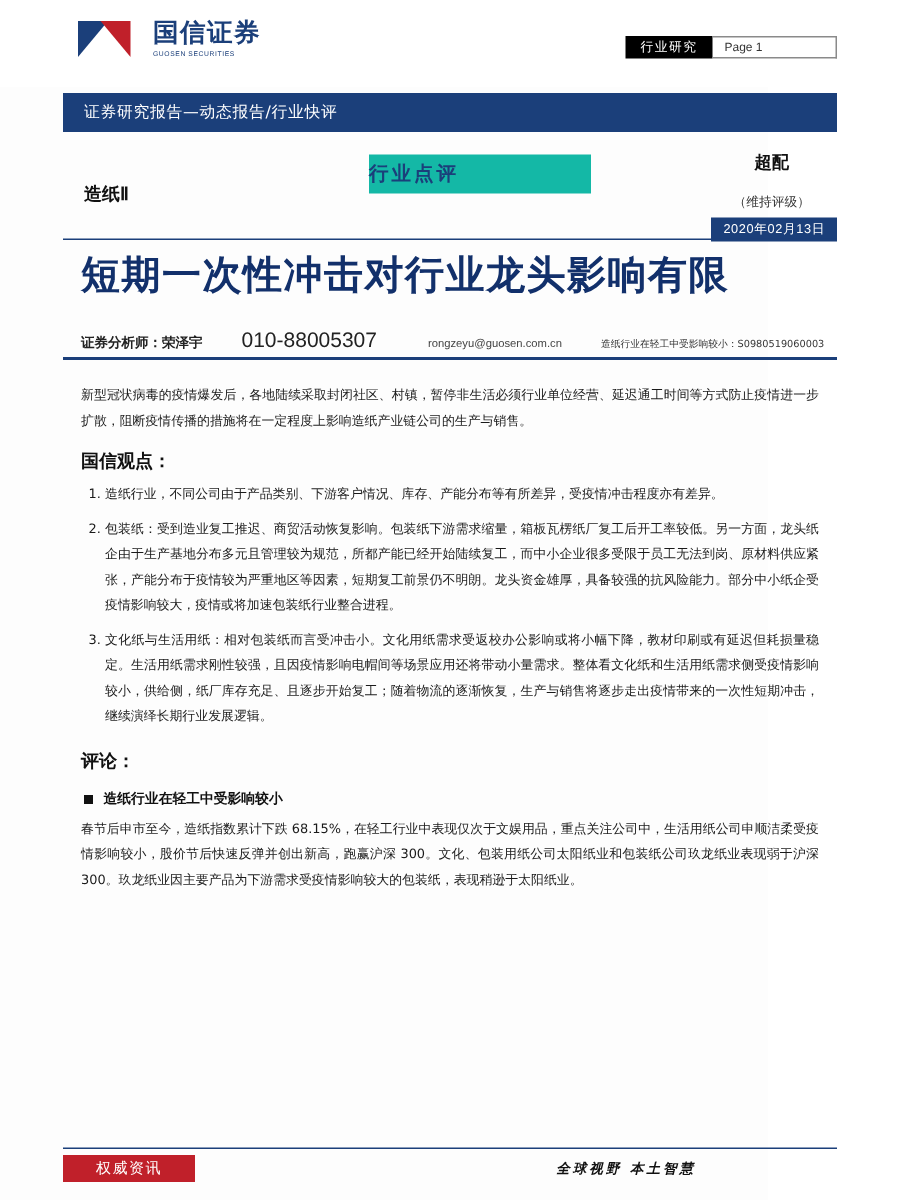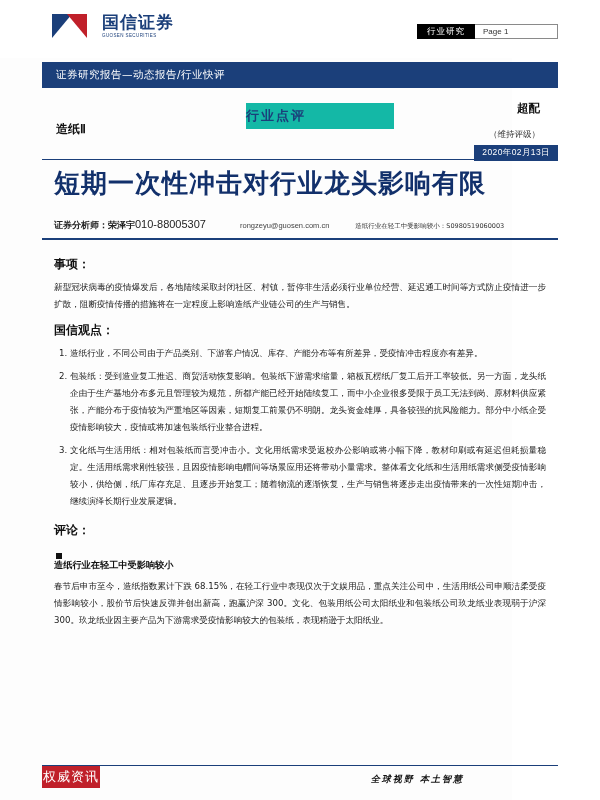--- a/index.html
+++ b/index.html
@@ -153,20 +153,21 @@
   .rating {
     position: absolute;
     right: 18px; top: 6px;
     text-align: right;
   }
   .rating .r1 {
     font-size: 11.5px;
     font-weight: bold;
     color: #111;
     font-family: Liberation Mono, monospace;
+    text-align: center;
   }
   .rating .r2 {
     margin-top: 13px;
     font-size: 8.5px;
     color: #333;
     font-family: Liberation Serif, serif;
   }
   .dateband {
     position: absolute;
     right: 0; top: 50px;
@@ -207,22 +208,23 @@
     font-size: 8.5px;
     color: #222;
     font-family: "DejaVu Sans", sans-serif;
   }
   .analyst .an-name {
     font-size: 9px;
     font-weight: bold;
     white-space: nowrap;
   }
   .analyst .an-tel {
-    font-family: "Liberation Sans", sans-serif;
-    font-size: 11px;
+    margin-left: 26px;
+    font-family: "Liberation Sans", sans-serif;
+    font-size: 14px;
   }
   .analyst .an-mail {
     margin-left: 34px;
     font-family: "Liberation Sans", sans-serif;
     font-size: 7.5px;
     color: #444;
   }
   .analyst .an-lic {
     margin-left: 26px;
     font-size: 6.5px;
@@ -265,21 +267,20 @@
     font-size: 8.6px;
     line-height: 1.95;
     text-align: justify;
     margin-bottom: 7px;
     font-family: "DejaVu Sans", sans-serif;
   }
   .bullet-row {
     display: flex;
     align-items: flex-start;
     margin: 10px 0 6px 0;
-    flex-direction: column;
   }
   .bullet-sq {
     width: 6px; height: 6px;
     background: #111;
     margin: 4px 7px 0 2px;
     flex: none;
   }
   .bullet-text {
     font-size: 9.2px;
     font-weight: bold;
@@ -294,22 +295,22 @@
     left: 42px; bottom: 34px;
     width: 516px;
     height: 1px;
     background: #1b3f7a;
   }
   .footer-left {
     position: absolute;
     left: 42px; bottom: 12px;
     background: #c0202a;
     color: #ffffff;
-    font-size: 13px;
-    padding: 2px 1px;
+    font-size: 10px;
+    padding: 2px 22px;
     letter-spacing: 1px;
     font-family: "DejaVu Sans", sans-serif;
   }
   .footer-right {
     position: absolute;
     right: 48px; bottom: 14px;
     font-size: 9px;
     font-weight: bold;
     font-style: italic;
     color: #111;
@@ -359,21 +360,20 @@
   <div class="analyst">
     <div class="an-name">证券分析师：</div>
     <div class="an-name">荣泽宇</div>
     <div class="an-tel">010-88005307</div>
     <div class="an-mail">rongzeyu@guosen.com.cn</div>
     <div class="an-lic">造纸行业在轻工中受影响较小：S0980519060003</div>
   </div>
   <div class="rule-double"></div>
 
   <div class="body">
-    <div class="sec-h">事项：</div>
     <p class="para">新型冠状病毒的疫情爆发后，各地陆续采取封闭社区、村镇，暂停非生活必须行业单位经营、延迟通工时间等方式防止疫情进一步扩散，阻断疫情传播的措施将在一定程度上影响造纸产业链公司的生产与销售。</p>
 
     <div class="sec-h">国信观点：</div>
     <ol class="points">
       <li>造纸行业，不同公司由于产品类别、下游客户情况、库存、产能分布等有所差异，受疫情冲击程度亦有差异。</li>
       <li>包装纸：受到造业复工推迟、商贸活动恢复影响。包装纸下游需求缩量，箱板瓦楞纸厂复工后开工率较低。另一方面，龙头纸企由于生产基地分布多元且管理较为规范，所都产能已经开始陆续复工，而中小企业很多受限于员工无法到岗、原材料供应紧张，产能分布于疫情较为严重地区等因素，短期复工前景仍不明朗。龙头资金雄厚，具备较强的抗风险能力。部分中小纸企受疫情影响较大，疫情或将加速包装纸行业整合进程。</li>
       <li>文化纸与生活用纸：相对包装纸而言受冲击小。文化用纸需求受返校办公影响或将小幅下降，教材印刷或有延迟但耗损量稳定。生活用纸需求刚性较强，且因疫情影响电帽间等场景应用还将带动小量需求。整体看文化纸和生活用纸需求侧受疫情影响较小，供给侧，纸厂库存充足、且逐步开始复工；随着物流的逐渐恢复，生产与销售将逐步走出疫情带来的一次性短期冲击，继续演绎长期行业发展逻辑。</li>
     </ol>
 
     <div class="gap-s"></div>

